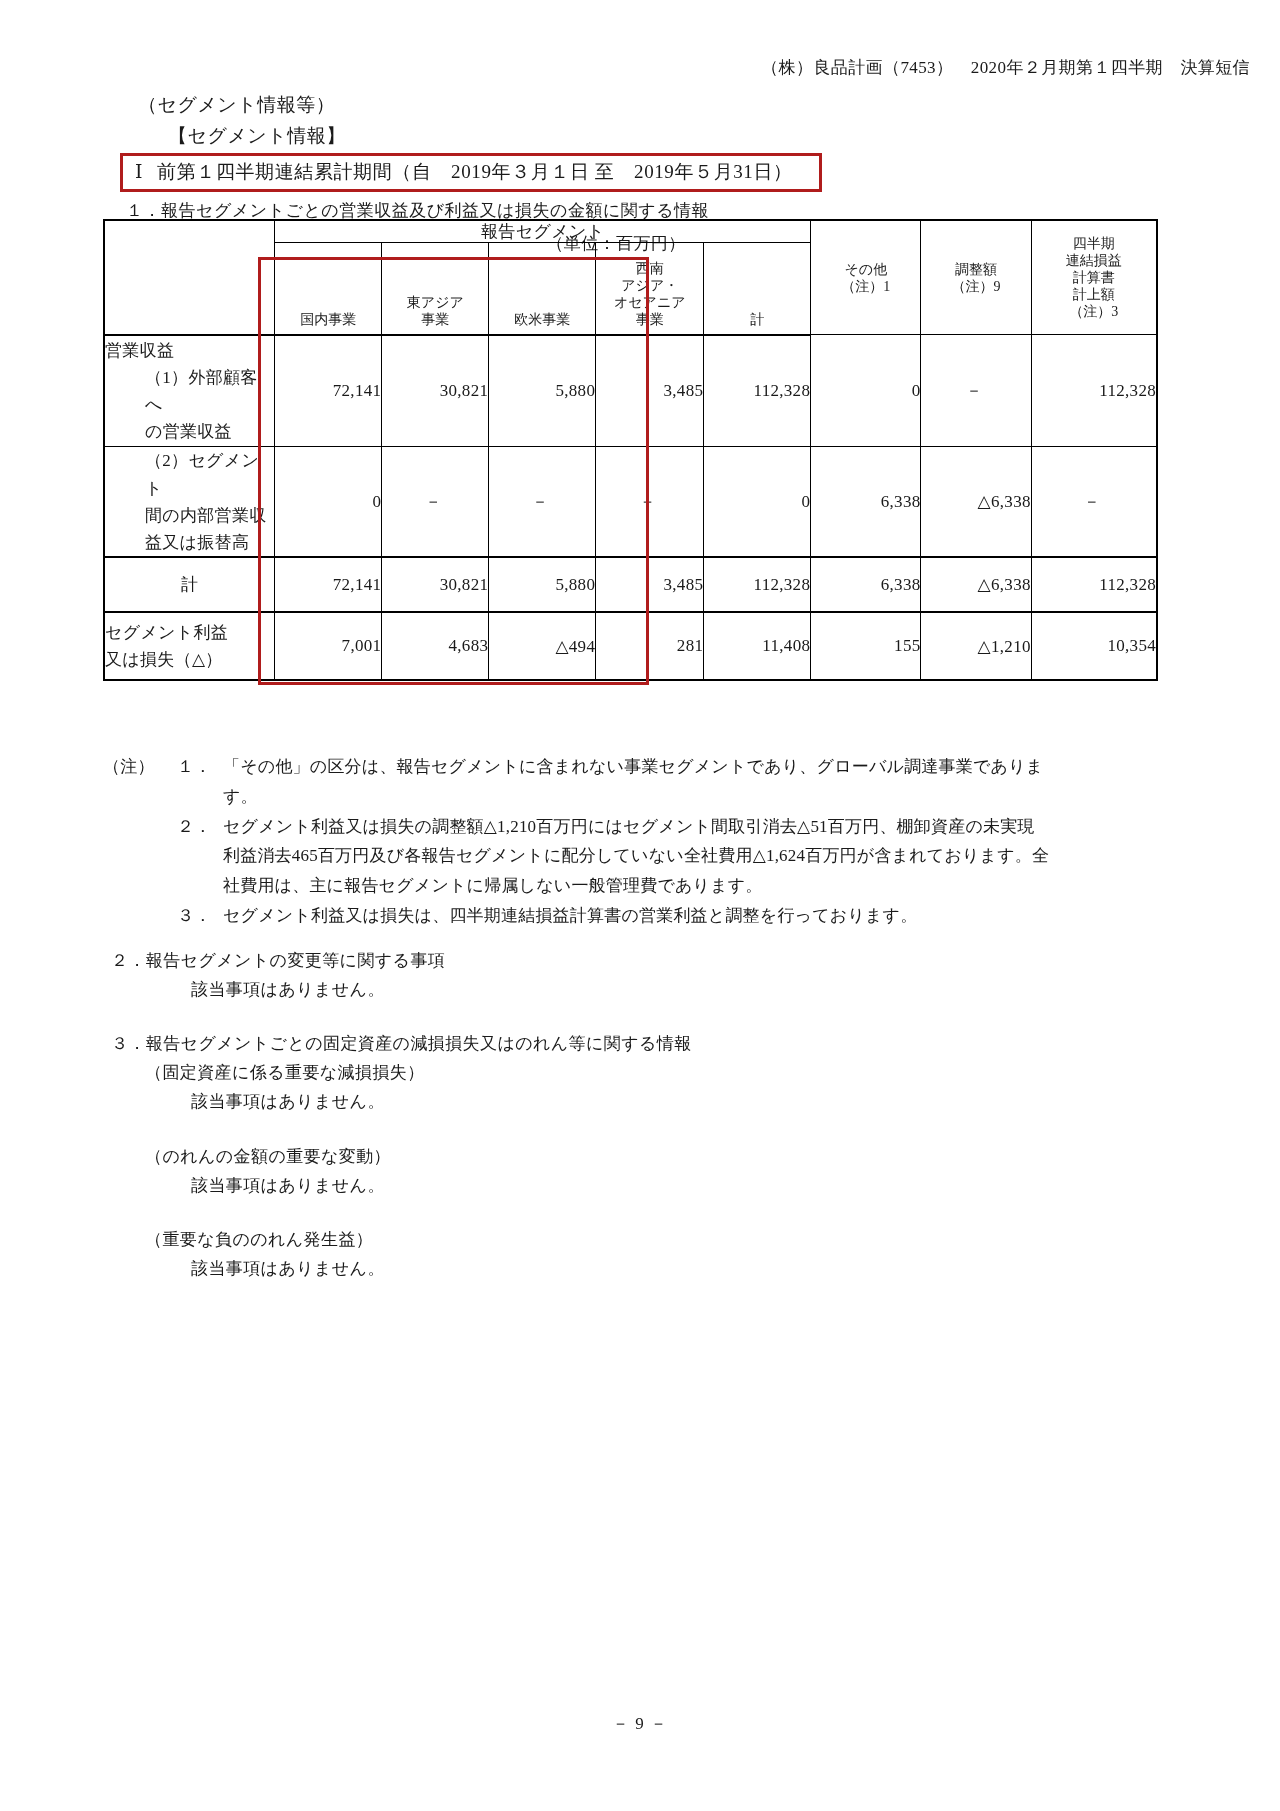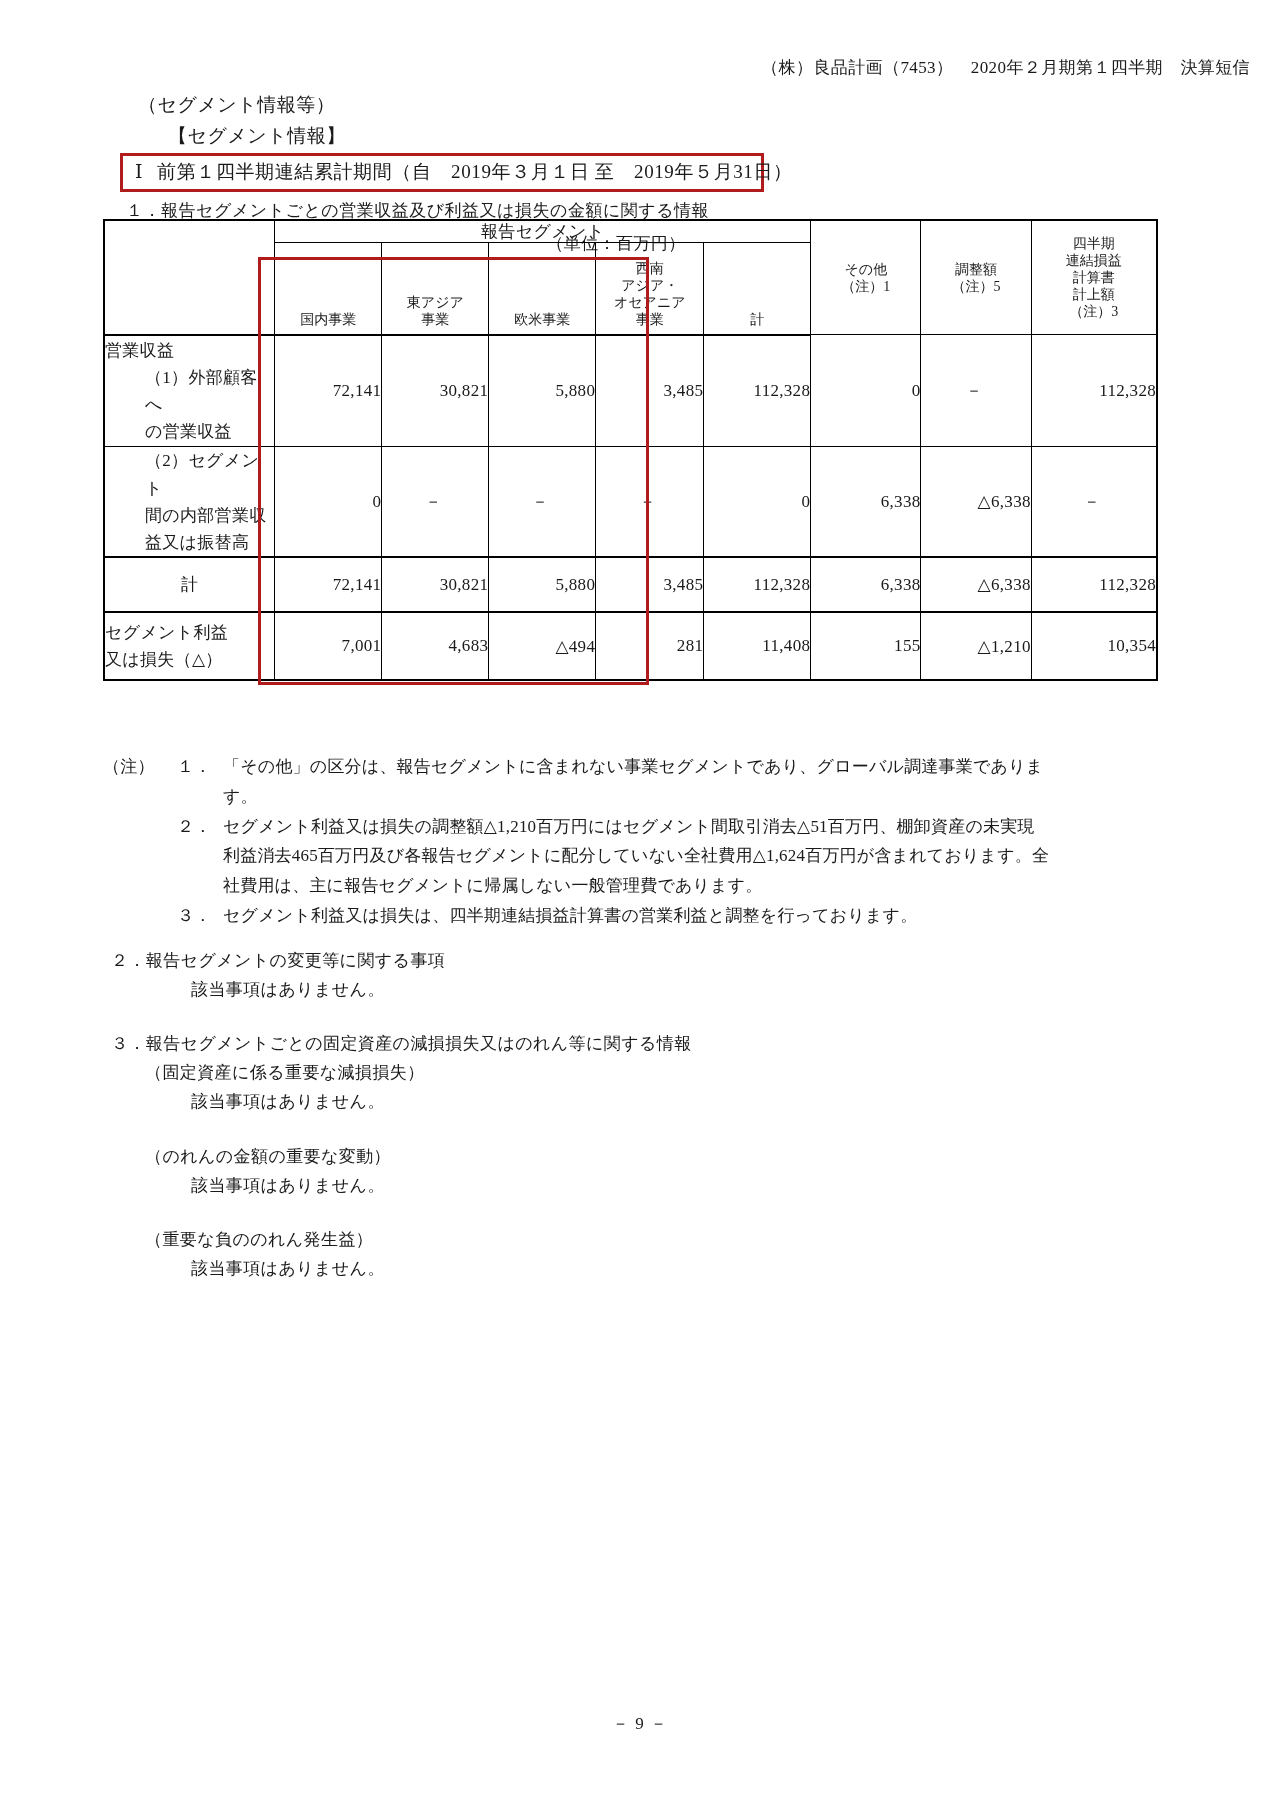--- a/index.html
+++ b/index.html
@@ -46,21 +46,21 @@
   .line-seg-info2 {
     font-size: 19px;
     margin-left: 48px;
     margin-top: 5px;
     letter-spacing: 0.5px;
   }
   .boxed-period {
     margin-top: 4px;
     border: 3px solid #b01c1c;
     display: block;
-    width: 644px;
+    width: 702px;
     box-sizing: border-box;
     padding: 3px 4px 4px 6px;
     font-size: 19px;
     letter-spacing: 0.6px;
     white-space: nowrap;
   }
   .boxed-period .roman { margin-right: 14px; margin-left: 6px; }
   .line-sub1 {
     margin-top: 7px;
     margin-left: 6px;
@@ -217,21 +217,21 @@
       <tbody>
         <tr>
           <td class="outer-top outer-left thick-b" rowspan="2"></td>
           <td class="outer-top hdr-center" colspan="5">報告セグメント</td>
           <td class="outer-top hdr-small" rowspan="2">
             <div>その他</div>
             <div>（注）1</div>
           </td>
           <td class="outer-top hdr-small" rowspan="2">
             <div>調整額</div>
-            <div>（注）5</div>
+            <div>（注）9</div>
           </td>
           <td class="outer-top outer-right hdr-small" rowspan="2">
             <div>四半期</div>
             <div>連結損益</div>
             <div>計算書</div>
             <div>計上額</div>
             <div>（注）3</div>
           </td>
         </tr>
         <tr>

